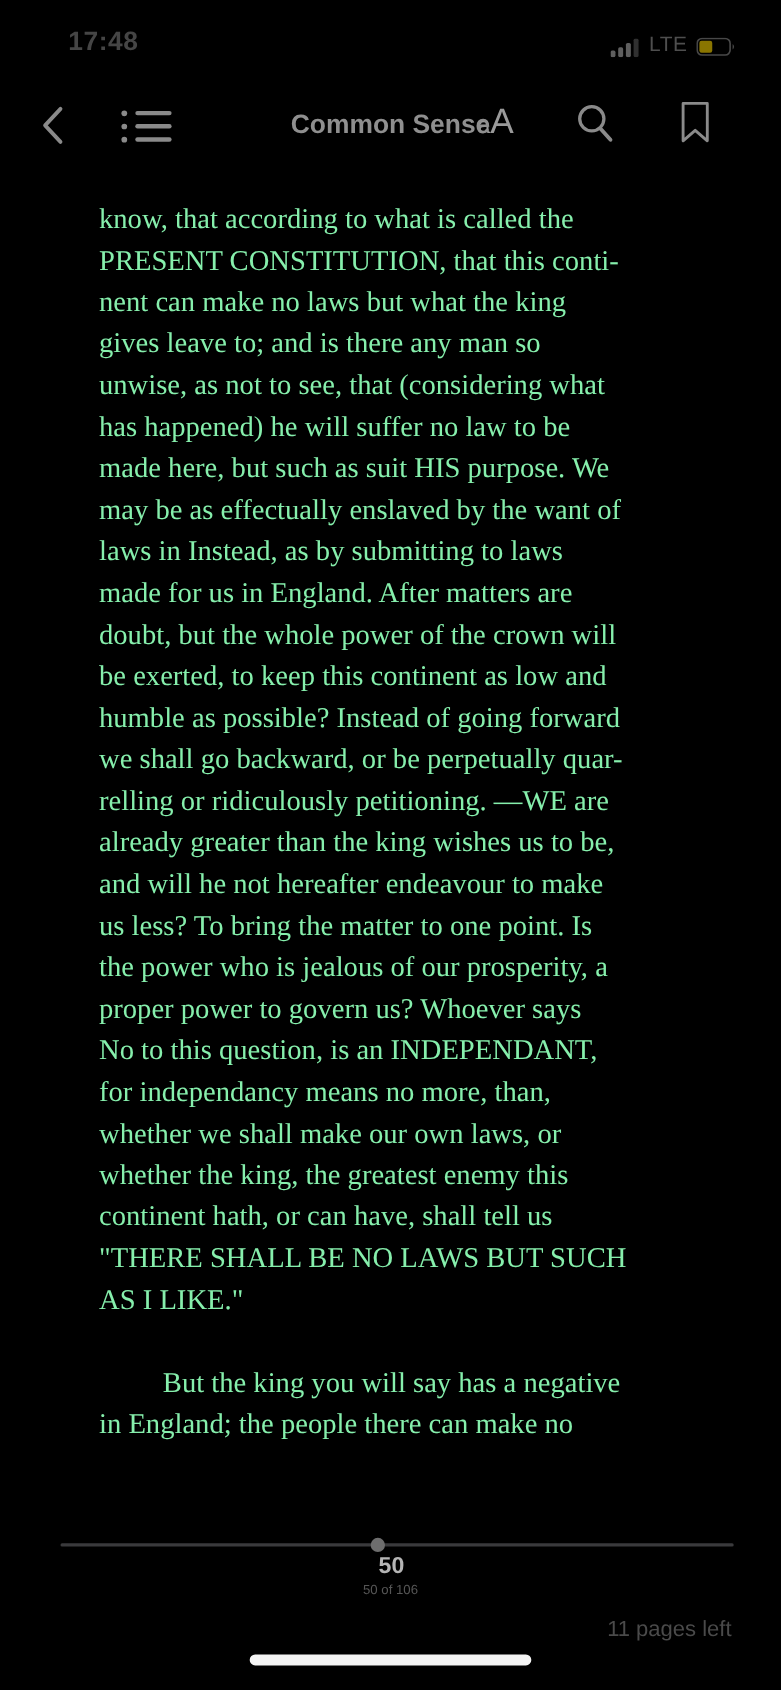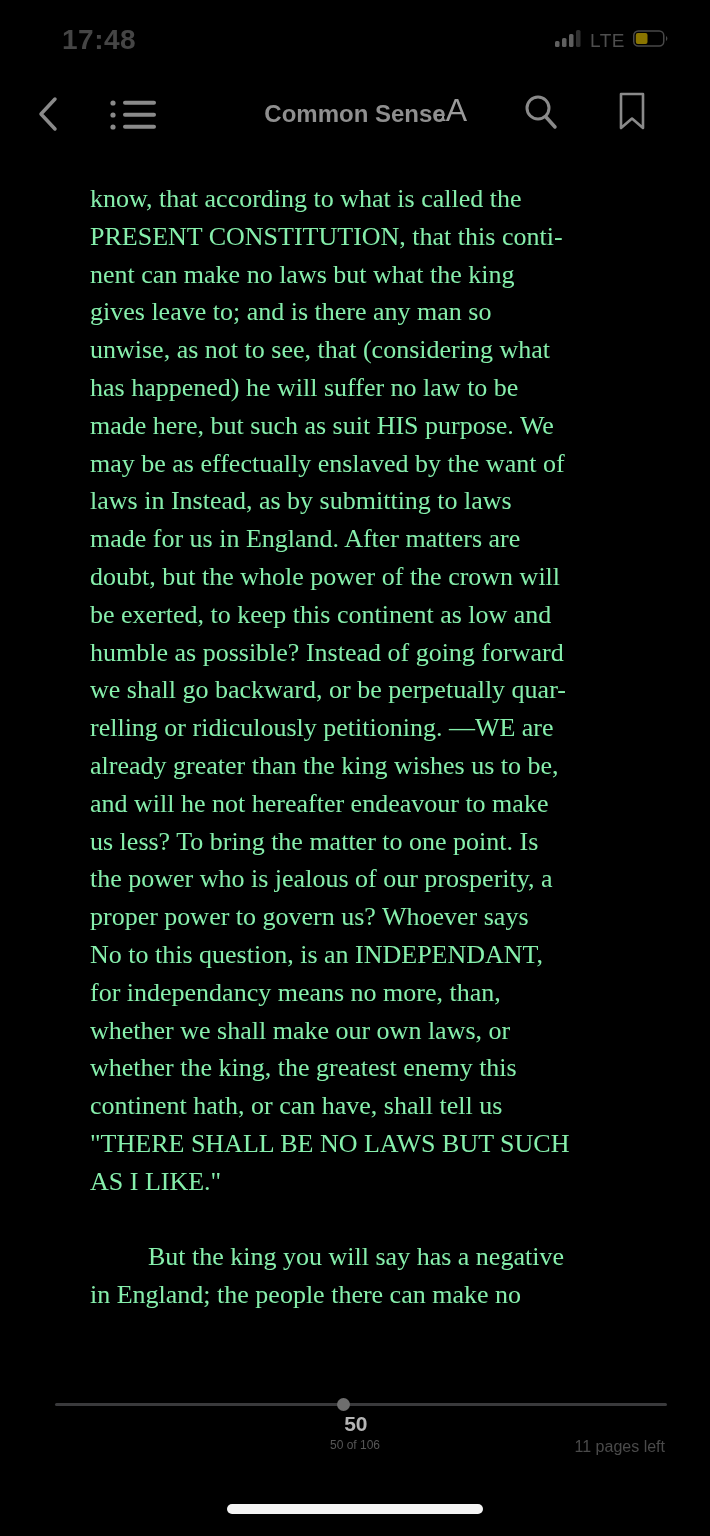--- a/index.html
+++ b/index.html
@@ -10,25 +10,25 @@
     background: #000;
     overflow: hidden;
     font-family: "Liberation Sans", sans-serif;
     -webkit-font-smoothing: antialiased;
   }
 
   
   .status-bar { position: absolute; top: 0; left: 0; right: 0; height: 70px; }
   .status-time {
     position: absolute; left: 62px; top: 24px;
-    font-size: 28px; font-weight: 600; color: #454545; letter-spacing: 0.5px;
+    font-size: 24px; font-weight: 600; color: #454545; letter-spacing: 0.5px;
   }
   .status-right {
     position: absolute; right: 40px; top: 30px;
-    display: flex; align-items: flex-start; gap: 8px;
+    display: flex; align-items: flex-end; gap: 8px;
   }
   .status-network { font-size: 19px; font-weight: 500; color: #4e4e4e; letter-spacing: 0.5px; }
 
   
   .nav-bar { position: absolute; top: 84px; left: 0; right: 0; height: 62px; }
   .nav-title {
     position: absolute; left: 0; right: 0; top: 16px;
     text-align: center;
     font-size: 24px; font-weight: 700; color: #8f8f8f;
     z-index: 2; pointer-events: none;
@@ -68,21 +68,21 @@
     position: absolute; top: 32px; width: 60px; text-align: center;
     font-size: 21px; font-weight: 600; color: #b5b5b5;
   }
   .page-info { position: absolute; left: 0; right: 0; top: 1438px; height: 30px; }
   .page-position {
     position: absolute; left: 0; right: 0; text-align: center;
     font-size: 12px; color: #565656;
   }
   .pages-left {
     position: absolute; right: 45px;
-    font-size: 16px; color: #4a4a4a;
+    font-size: 20px; color: #4a4a4a; margin-top: 32px;
   }
 
   
   .home-indicator {
     position: absolute; left: 50%; transform: translateX(-50%);
     top: 1504px; width: 256px; height: 10px;
     background: #f4f4f4; border-radius: 5px;
   }
 
   svg { display: block; }

